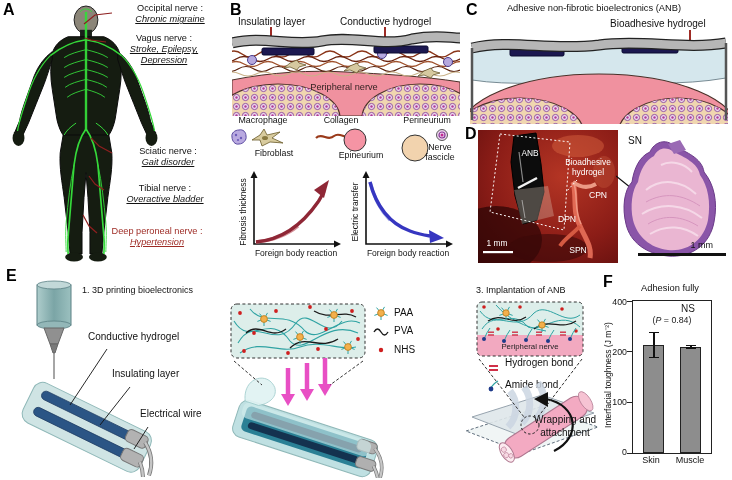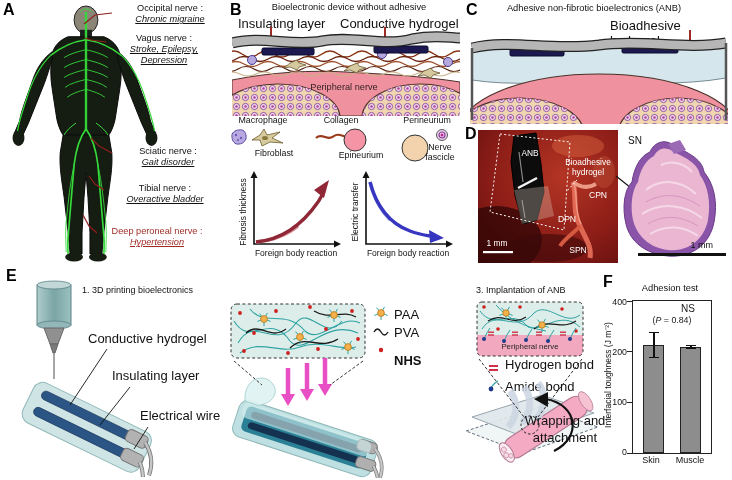--- a/index.html
+++ b/index.html
@@ -1,21 +1,21 @@
 <!DOCTYPE html>
 <html><head>
 <meta charset="utf-8">
 <style>
   html,body{margin:0;padding:0;background:#fff;}
   #fig{position:relative;width:732px;height:480px;background:#fff;overflow:hidden;
        font-family:"Liberation Sans",sans-serif;color:#1a1a1a;}
   .abs{position:absolute;}
   .panel-letter{font-size:16px;font-weight:700;color:#000;}
   .ttl{font-size:9.3px;text-align:center;color:#111;}
-  .lbl{font-size:13px;color:#111;}
+  .lbl{font-size:10px;color:#111;}
   .ctr{text-align:center;}
   .cond{font-style:italic;text-decoration:underline;}
   .nerve-label{font-size:9.2px;text-align:center;line-height:1.22;color:#111;}
   .nerve-red{color:#9e2b25;}
   .vline{position:absolute;width:1.5px;background:#9e2b25;}
   svg text{font-family:"Liberation Sans",sans-serif;}
   .leg{font-size:8.8px;text-align:center;color:#111;line-height:1.1;}
   
   #fplot{position:absolute;left:30px;top:35px;width:78px;height:152px;border:1.2px solid #222;}
   .bar{position:absolute;bottom:0;width:21px;background:#8d8d8d;border:1px solid #222;box-sizing:border-box;}
@@ -97,21 +97,20 @@
       <span class="cond">Gait disorder</span>
     </div>
     <div class="abs nerve-label nerve-red" style="left:86px;top:226px;width:142px;">
       <span>Deep peroneal nerve :</span><br>
       <span class="cond">Hypertension</span>
     </div>
   </div>
 
   <div class="abs" style="left:228px;top:0;width:236px;height:265px;">
     <div class="abs panel-letter" style="left:2px;top:1px;">B</div>
-    <div class="abs ttl" style="left:14px;top:2px;width:214px;">Bioelectronic device without adhesive</div>
     <div class="abs lbl" style="left:10px;top:16px;">Insulating layer</div>
     <div class="abs lbl" style="left:112px;top:16px;">Conductive hydrogel</div>
     <div class="vline" style="left:42px;top:27px;height:14px;"></div>
     <div class="vline" style="left:156px;top:27px;height:22px;"></div>
 
     <svg class="abs" style="left:4px;top:30px;" width="228" height="86" viewBox="0 0 228 86">
       <defs>
         <pattern id="cellsB" width="9" height="9" patternUnits="userSpaceOnUse">
           <circle cx="4.5" cy="4.5" r="3.1" fill="#edd8ee" stroke="#8a4a9a" stroke-width="0.9"></circle>
           <circle cx="4.5" cy="4.5" r="1.2" fill="#b13a97"></circle>
@@ -377,21 +376,21 @@
           <line x1="9" y1="8" x2="2.4" y2="10.4"></line>
           <line x1="9" y1="8" x2="4.5" y2="2.6"></line>
           <line x1="9" y1="8" x2="12.5" y2="1.9"></line>
       </g>
       <circle cx="9" cy="8" r="3.4" fill="#f3b04c" stroke="#b97a17" stroke-width="0.8"></circle>
       <path d="M2,27 q3.5,-6 7,0 q3.5,6 7,0" stroke="#1a1a1a" stroke-width="1.4" fill="none"></path>
       <circle cx="9" cy="45" r="2.2" fill="#cf1f1f"></circle>
     </svg>
     <div class="abs lbl" style="left:394px;top:42px;">PAA</div>
     <div class="abs lbl" style="left:394px;top:60px;">PVA</div>
-    <div class="abs lbl" style="left:394px;top:88px;font-weight:bold;">NHS</div>
+    <div class="abs lbl" style="left:394px;top:79px;">NHS</div>
 
     <svg class="abs" style="left:228px;top:85px;" width="180" height="128" viewBox="0 0 180 128">
       <g transform="translate(14,48) rotate(18)">
         <rect x="0" y="0" width="145" height="38" rx="9" fill="#bfe0e2" stroke="#8fb8b8"></rect>
         <rect x="8" y="5" width="128" height="26" rx="5" fill="#227a90" opacity="0.95"></rect>
         <rect x="14" y="9" width="116" height="7" rx="3.5" fill="#14324f"></rect>
         <rect x="14" y="20" width="116" height="7" rx="3.5" fill="#14324f"></rect>
         <rect x="124" y="2" width="20" height="11" rx="4" fill="#b0b0b0" stroke="#777"></rect>
         <rect x="128" y="19" width="20" height="11" rx="4" fill="#b0b0b0" stroke="#777"></rect>
         <g fill="none">
@@ -521,21 +520,21 @@
         <line x1="234" y1="96" x2="262" y2="120"></line>
         <line x1="363" y1="96" x2="330" y2="120"></line>
         <line x1="479" y1="94" x2="524" y2="152"></line>
         <line x1="582" y1="94" x2="538" y2="152"></line>
       </g>
     </svg>
   </div>
 
   <div class="abs" style="left:602px;top:265px;width:130px;height:215px;">
     <div class="abs panel-letter" style="left:1px;top:8px;">F</div>
-    <div class="abs ttl" style="left:24px;top:18px;width:88px;">Adhesion test</div>
+    <div class="abs ttl" style="left:24px;top:18px;width:88px;">Adhesion fully</div>
     <div class="abs lbl" style="left:-73px;top:103px;width:160px;height:14px;text-align:center;font-size:8.5px;transform:rotate(-90deg);">Interfacial toughness (J m⁻²)</div>
     <div id="fplot">
       <div class="ytick" style="bottom:-1px;"></div>
       <div class="ytick" style="bottom:calc(33.333% - 0.65px);"></div>
       <div class="ytick" style="bottom:calc(66.667% - 0.65px);"></div>
       <div class="ytick" style="bottom:calc(100% - 1px);"></div>
       <div class="yticklab" style="bottom:-4px;">0</div>
       <div class="yticklab" style="bottom:calc(33.333% - 5px);">100</div>
       <div class="yticklab" style="bottom:calc(66.667% - 5px);">200</div>
       <div class="yticklab" style="bottom:calc(100% - 6px);">400</div>

